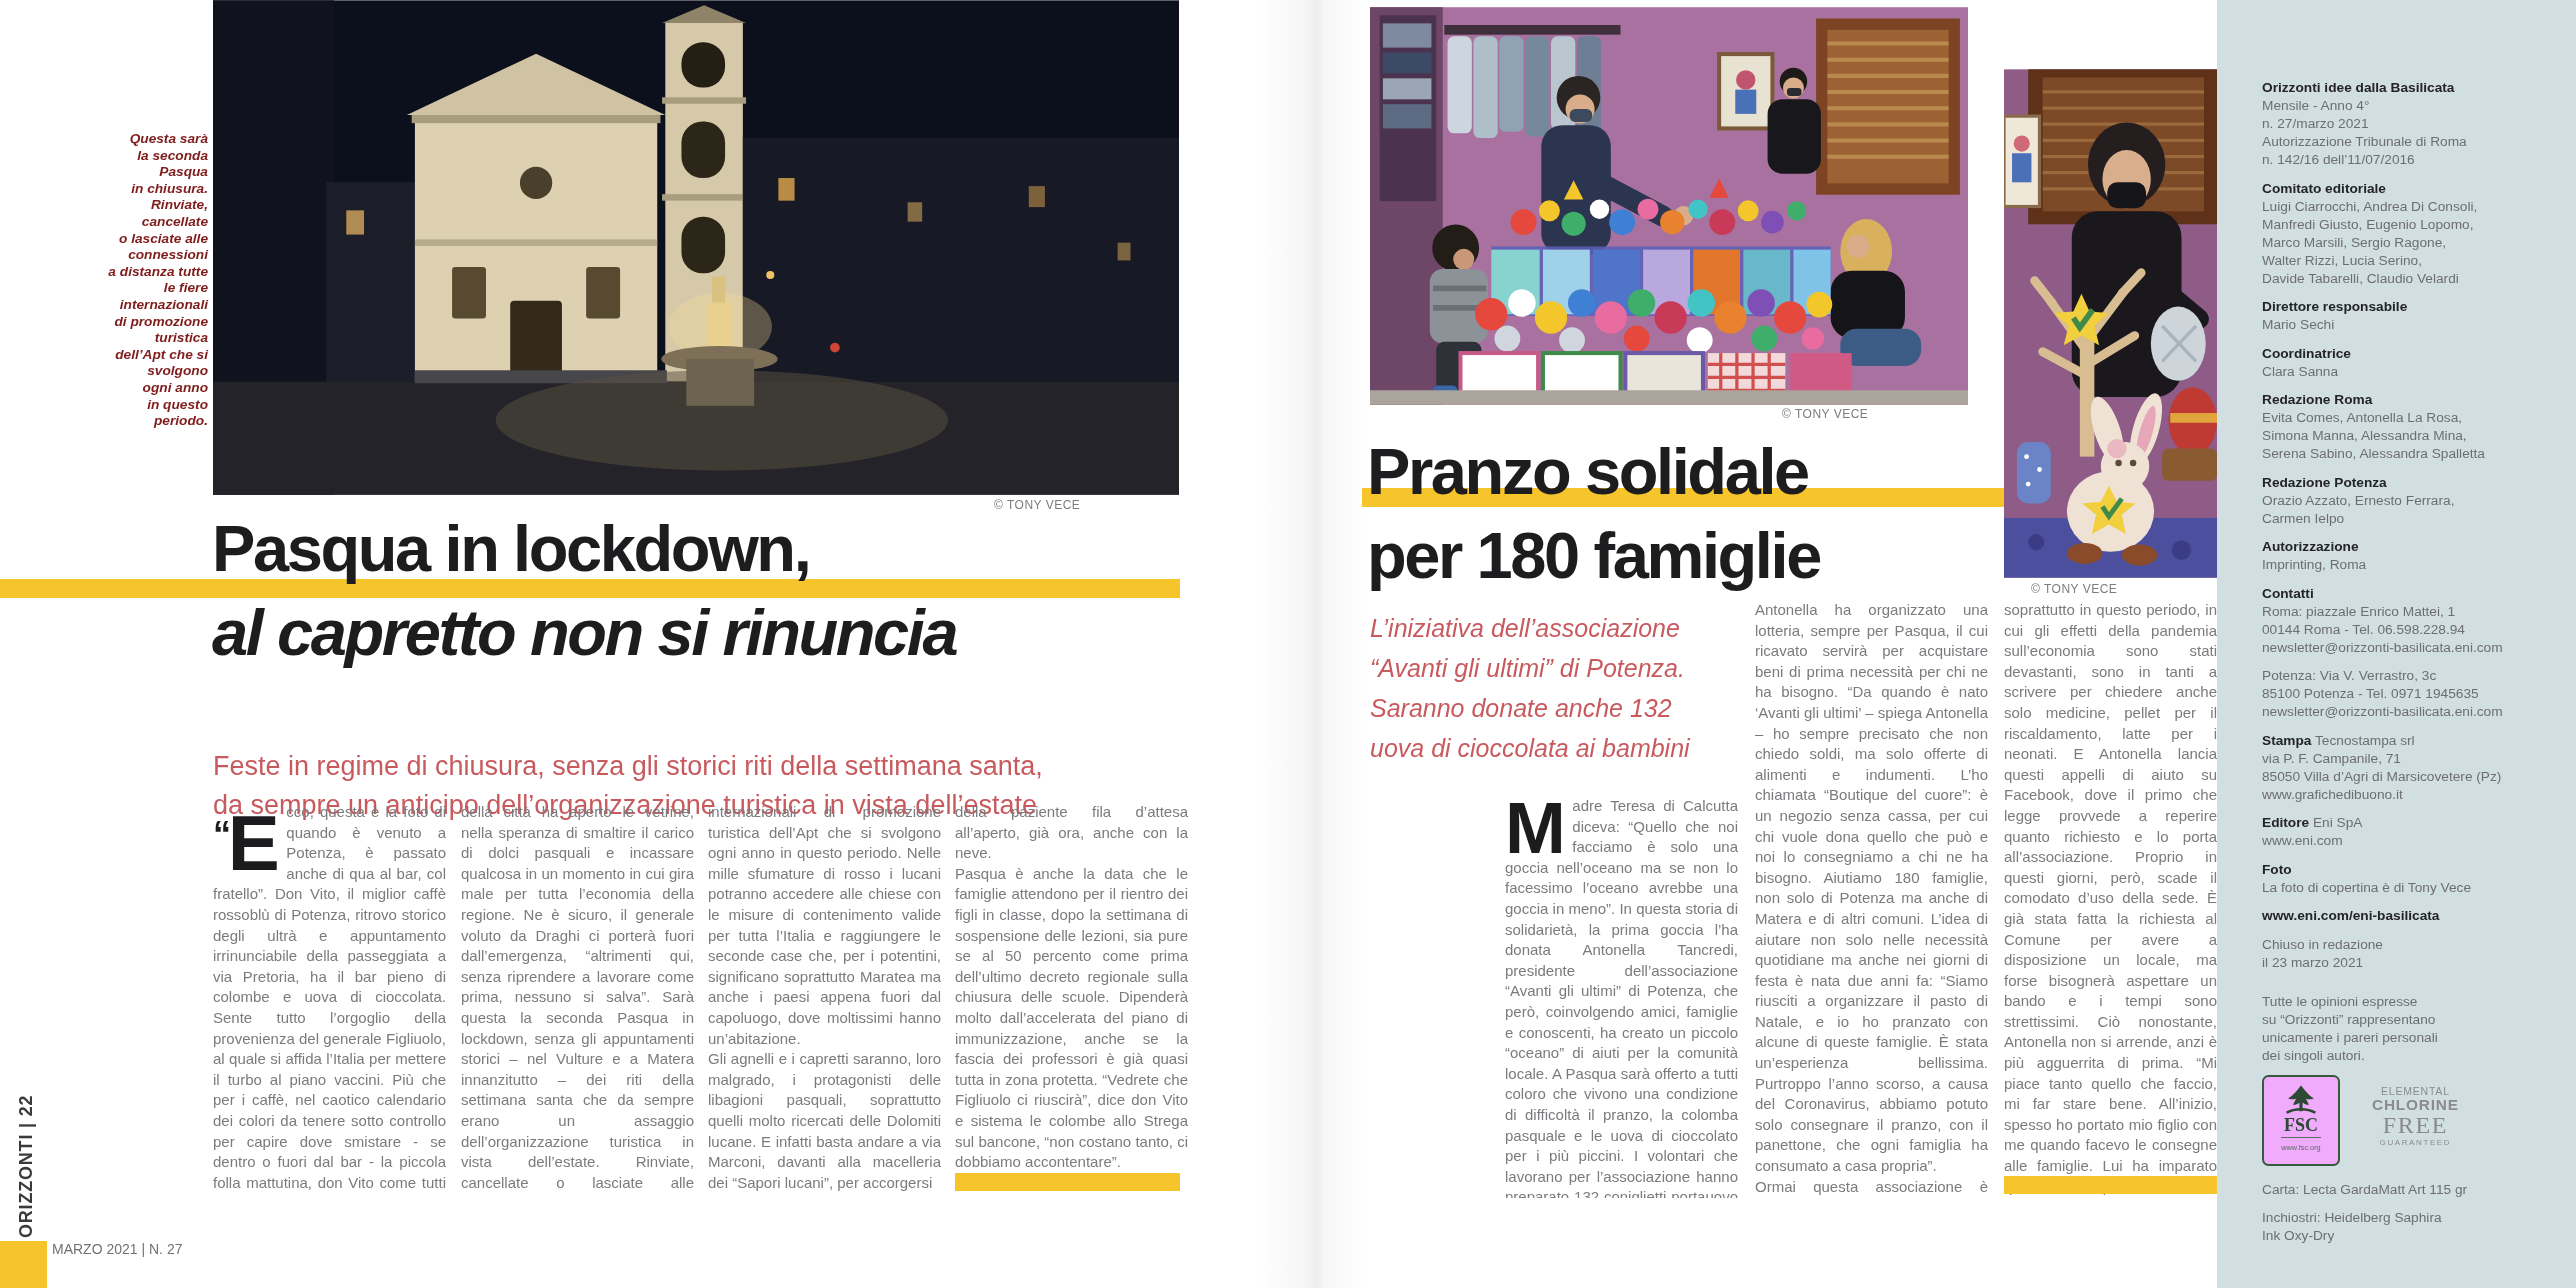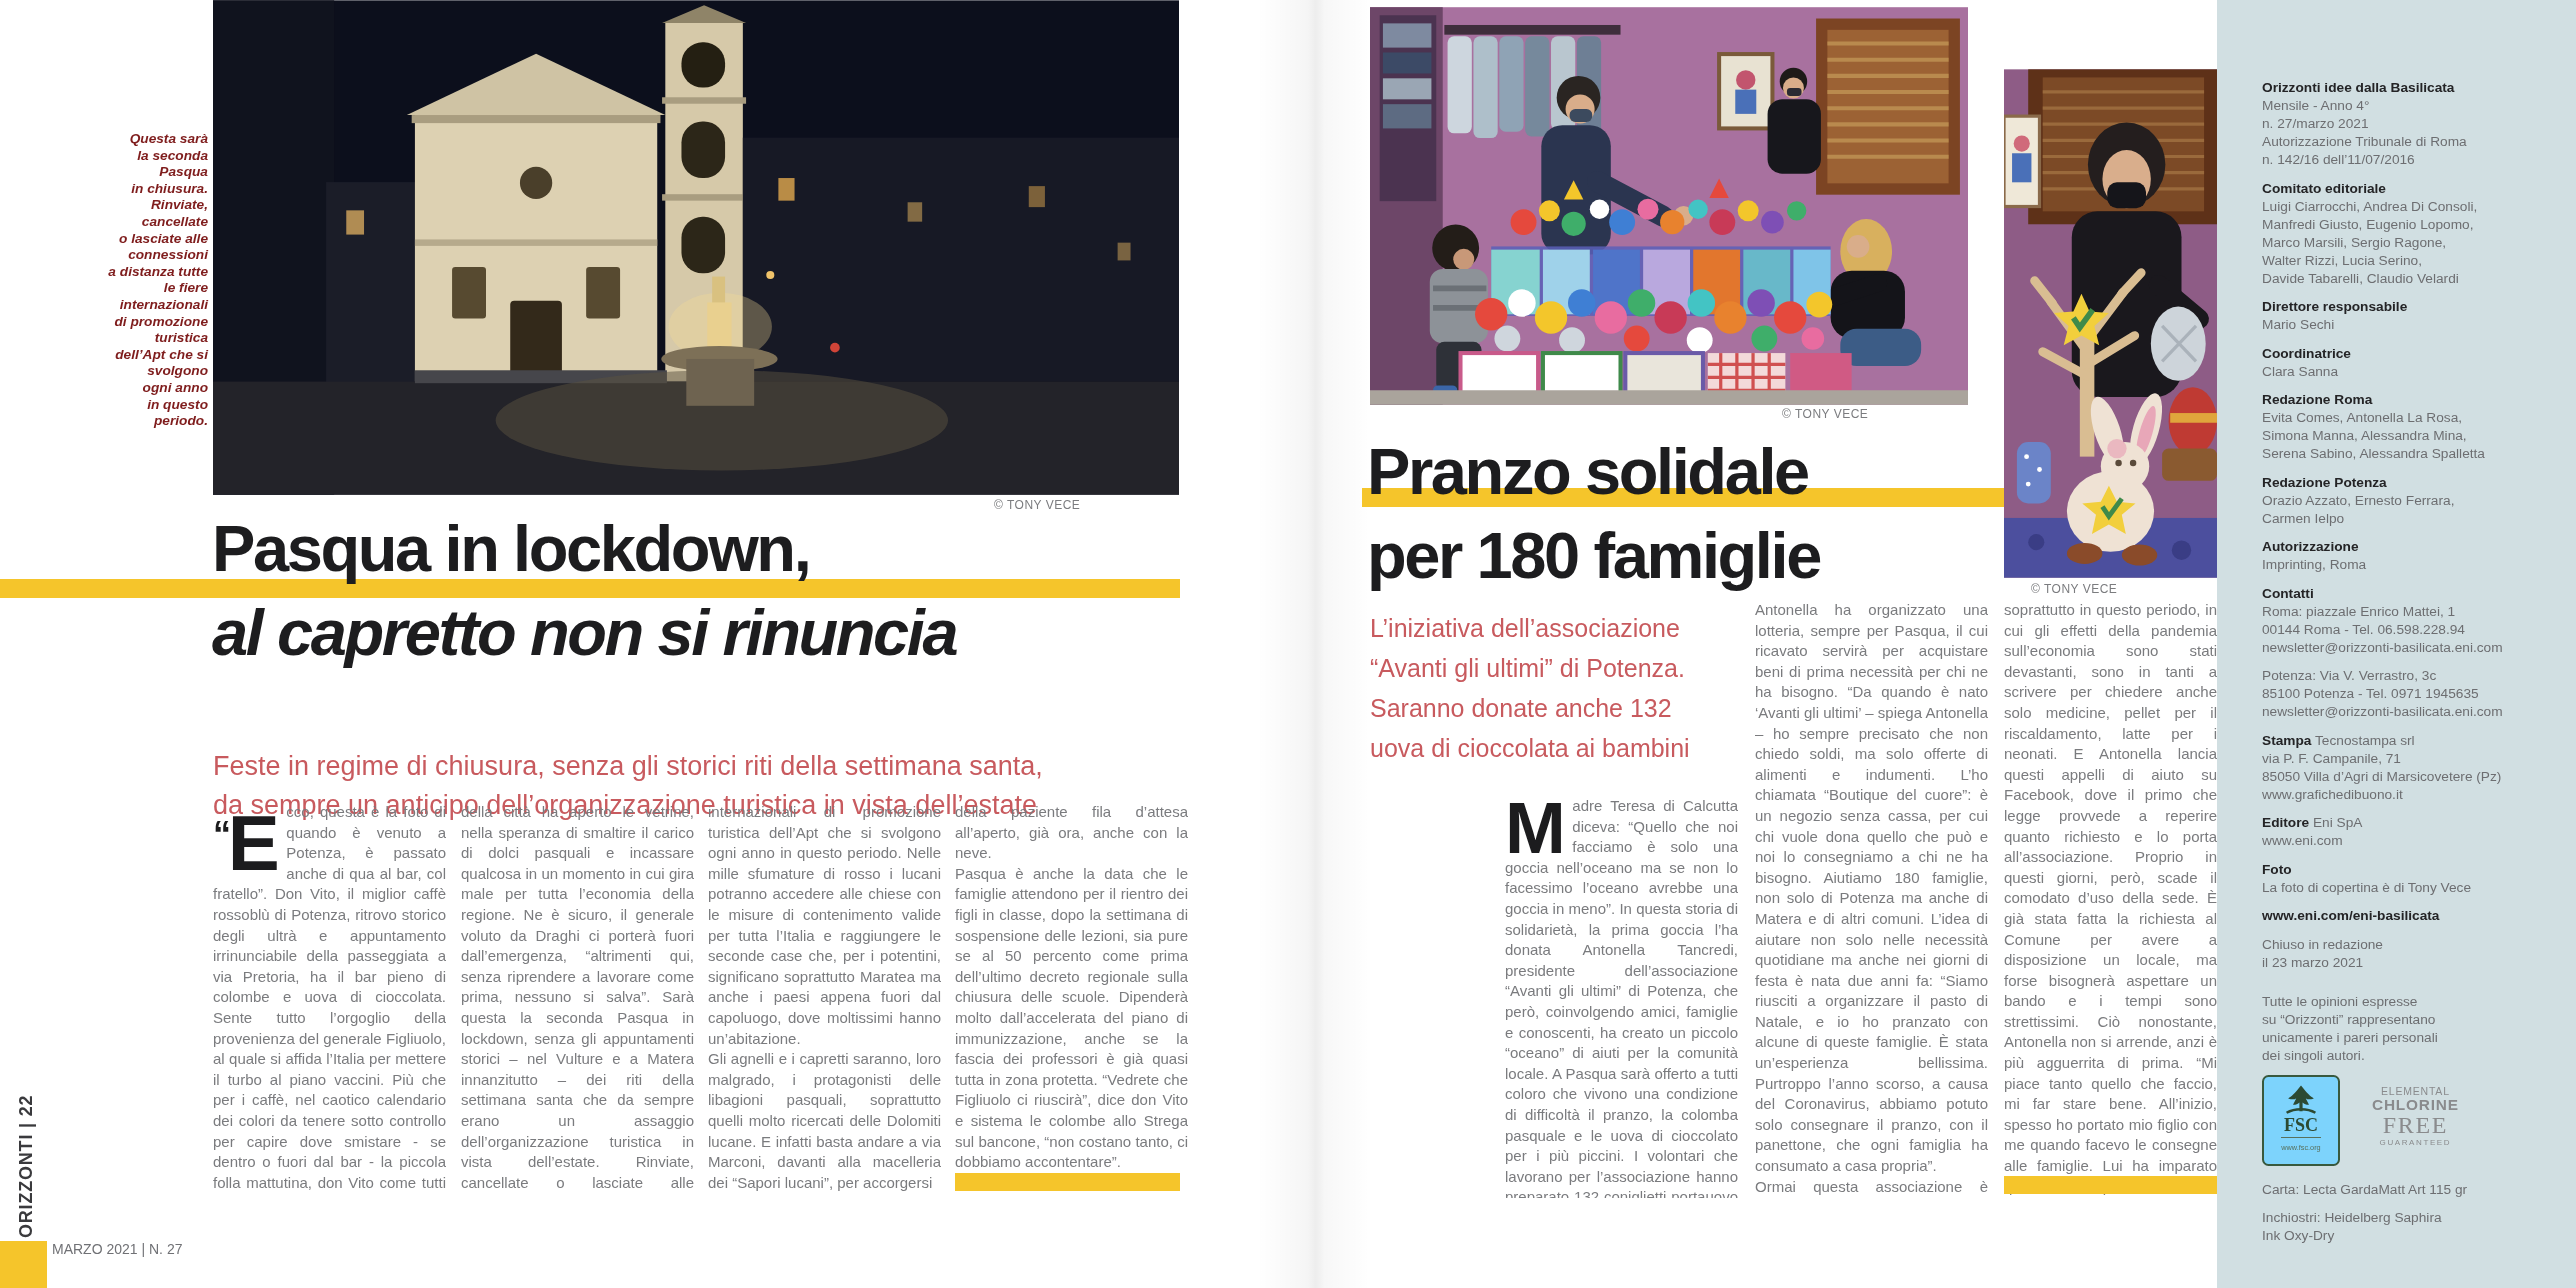--- a/index.html
+++ b/index.html
@@ -33,21 +33,21 @@
   .corner-square{position:absolute;left:0;top:1241px;width:47px;height:47px;background:#F5C52B;}
   
   .sidebar{position:absolute;left:2217px;top:0;width:359px;height:1288px;background:#D1DFE2;}
   .sidebar-inner{position:absolute;left:45px;top:79px;width:284px;
                  font-size:13.7px;line-height:18px;color:#6d6e71;}
   .side-sec{margin-bottom:10.5px;}
   .side-sec.gap-top{margin-top:21px;}
   .side-h{font-weight:bold;color:#242426;}
   .side-line{min-height:18px;}
   .logos-row{display:flex;align-items:flex-start;gap:32px;margin:8px 0 14.5px 0;}
-  .fsc-box{width:74px;height:87px;border:2.4px solid #38593e;border-radius:6.5px;background:#7dd3fc;
+  .fsc-box{width:74px;height:87px;border:2.4px solid #38593e;border-radius:6.5px;background:#f0abfc;
            display:flex;flex-direction:column;align-items:center;justify-content:center;color:#2c4a33;}
   .fsc-box .fsc-label{font-weight:bold;font-size:18px;font-family:"Liberation Serif","DejaVu Serif",serif;}
   .fsc-sub{font-size:7.3px;color:#58705c;border-top:0.8px solid #58705c;margin-top:3.2px;padding-top:1.6px;}
   .chl{color:#8a8b8d;text-align:center;line-height:1.05;margin-top:11.3px;}
   .chl .l1{font-size:10.5px;letter-spacing:0.8px;}
   .chl .l2{font-size:15.4px;font-weight:bold;letter-spacing:0.8px;}
   .chl .l3{font-size:24px;font-family:"Liberation Serif","DejaVu Serif",serif;letter-spacing:1.6px;}
   .chl .l4{font-size:8px;letter-spacing:1.6px;}
   .fold{position:absolute;left:1257px;top:0;width:113px;height:1288px;z-index:0;
         background:linear-gradient(90deg,rgba(0,0,0,0) 0%,rgba(0,0,0,.04) 45%,rgba(0,0,0,.07) 52%,rgba(0,0,0,.03) 60%,rgba(0,0,0,0) 100%);}
@@ -357,21 +357,21 @@
       <ellipse cx="168" cy="602" rx="22" ry="13" fill="#8a4b2a"></ellipse>
     </g>
   </svg>
   <div class="credit" style="left:2031px;top:582px;width:186px;z-index:4;">© TONY VECE</div>
 
   <h1 class="headline" style="left:1367px;top:430px;">
       <span style="display:block;">Pranzo solidale</span>
       <span style="display:block;">per 180 famiglie</span>
     </h1>
 
-  <div class="standfirst right" style="left:1370px;top:608px;width:356px;">L’iniziativa dell’associazione
+  <div class="standfirst right" style="left:1370px;top:608px;width:356px;font-style:italic;">L’iniziativa dell’associazione
 “Avanti gli ultimi” di Potenza.
 Saranno donate anche 132
 uova di cioccolata ai bambini</div>
 
   <div class="bodycol" style="left:1505px;top:796px;height:402px;">
     <p><span class="dropcap-m">M</span><span>adre Teresa di Calcutta diceva: “Quello che noi facciamo è solo una goccia nell’oceano ma se non lo facessimo l’oceano avrebbe una goccia in meno”.  In questa storia di solidarietà, la prima goccia l’ha donata Antonella Tancredi, presidente dell’associazione “Avanti gli ultimi” di Potenza, che però, coinvolgendo amici, famiglie e conoscenti, ha creato un piccolo “oceano” di aiuti per la comunità locale. A Pasqua sarà offerto a tutti coloro che vivono una condizione di difficoltà il pranzo, la colomba pasquale e le uova di cioccolato per i più piccini. I volontari che lavorano per l’associazione hanno preparato 132 coniglietti portauovo per i bambini. Non solo:</span></p>
   </div>
   <div class="bodycol" style="left:1755px;top:600px;height:598px;">
     <p>Antonella ha organizzato una lotteria, sempre per Pasqua, il cui ricavato servirà per acquistare beni di prima necessità per chi ne ha bisogno. “Da quando è nato ‘Avanti gli ultimi’ – spiega Antonella – ho sempre precisato che non chiedo soldi, ma solo offerte di alimenti e indumenti. L’ho chiamata “Boutique del cuore”: è un negozio senza cassa, per cui chi vuole dona quello che può e noi lo consegniamo a chi ne ha bisogno. Aiutiamo 180 famiglie, non solo di Potenza ma anche di Matera e di altri comuni. L’idea di aiutare non solo nelle necessità quotidiane ma anche nei giorni di festa è nata due anni fa: “Siamo riusciti a organizzare il pasto di Natale, e io ho pranzato con alcune di queste famiglie. È stata un’esperienza bellissima. Purtroppo l’anno scorso, a causa del Coronavirus, abbiamo potuto solo consegnare il pranzo, con il panettone, che ogni famiglia ha consumato a casa propria”.</p>
     <p>Ormai questa associazione è diventata un punto di riferimento:</p>

